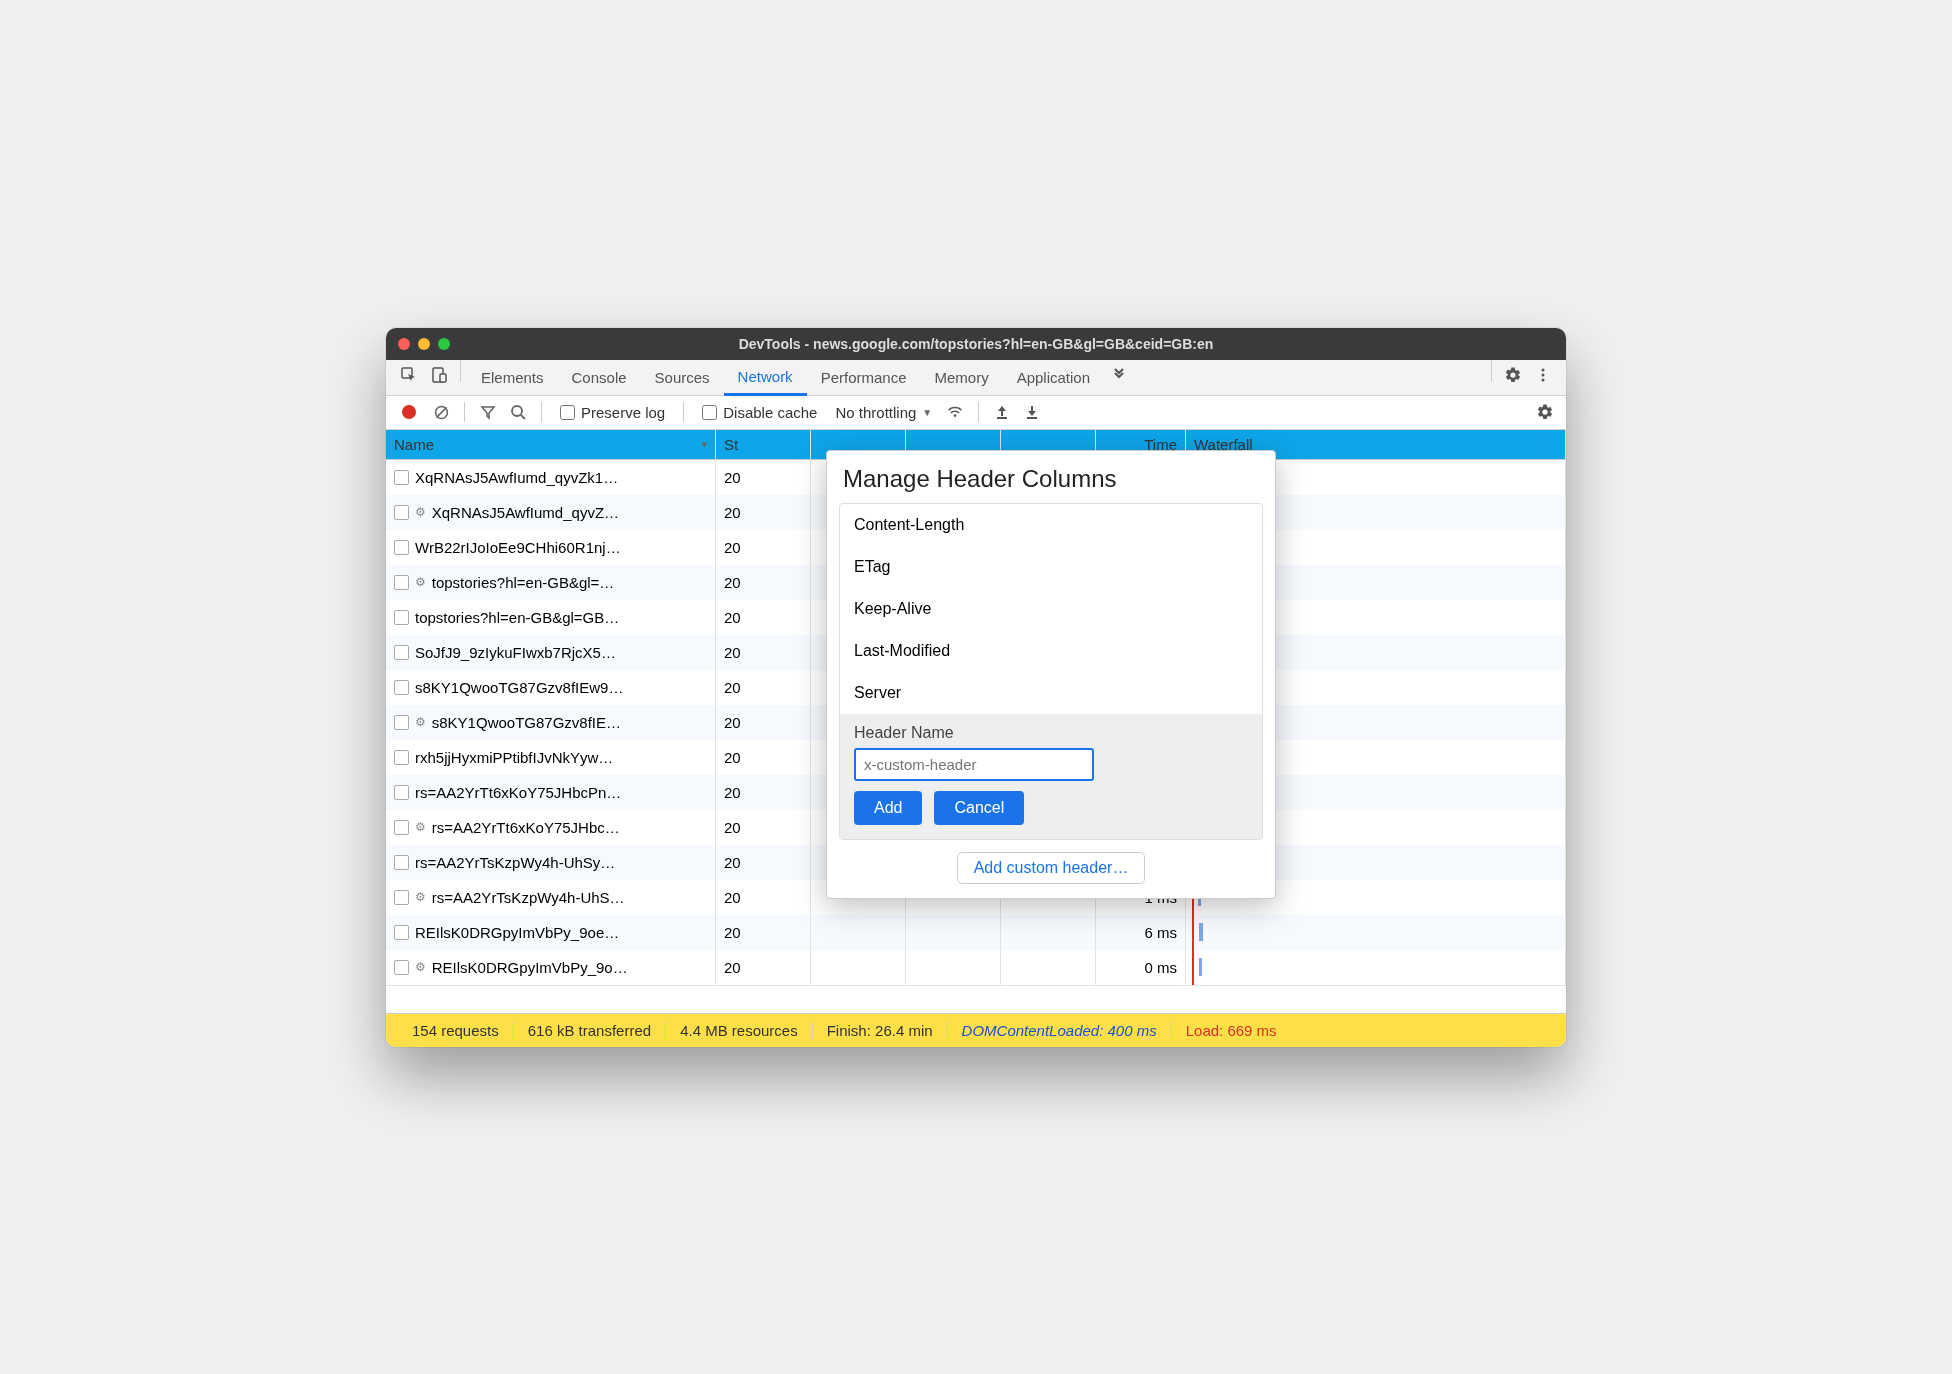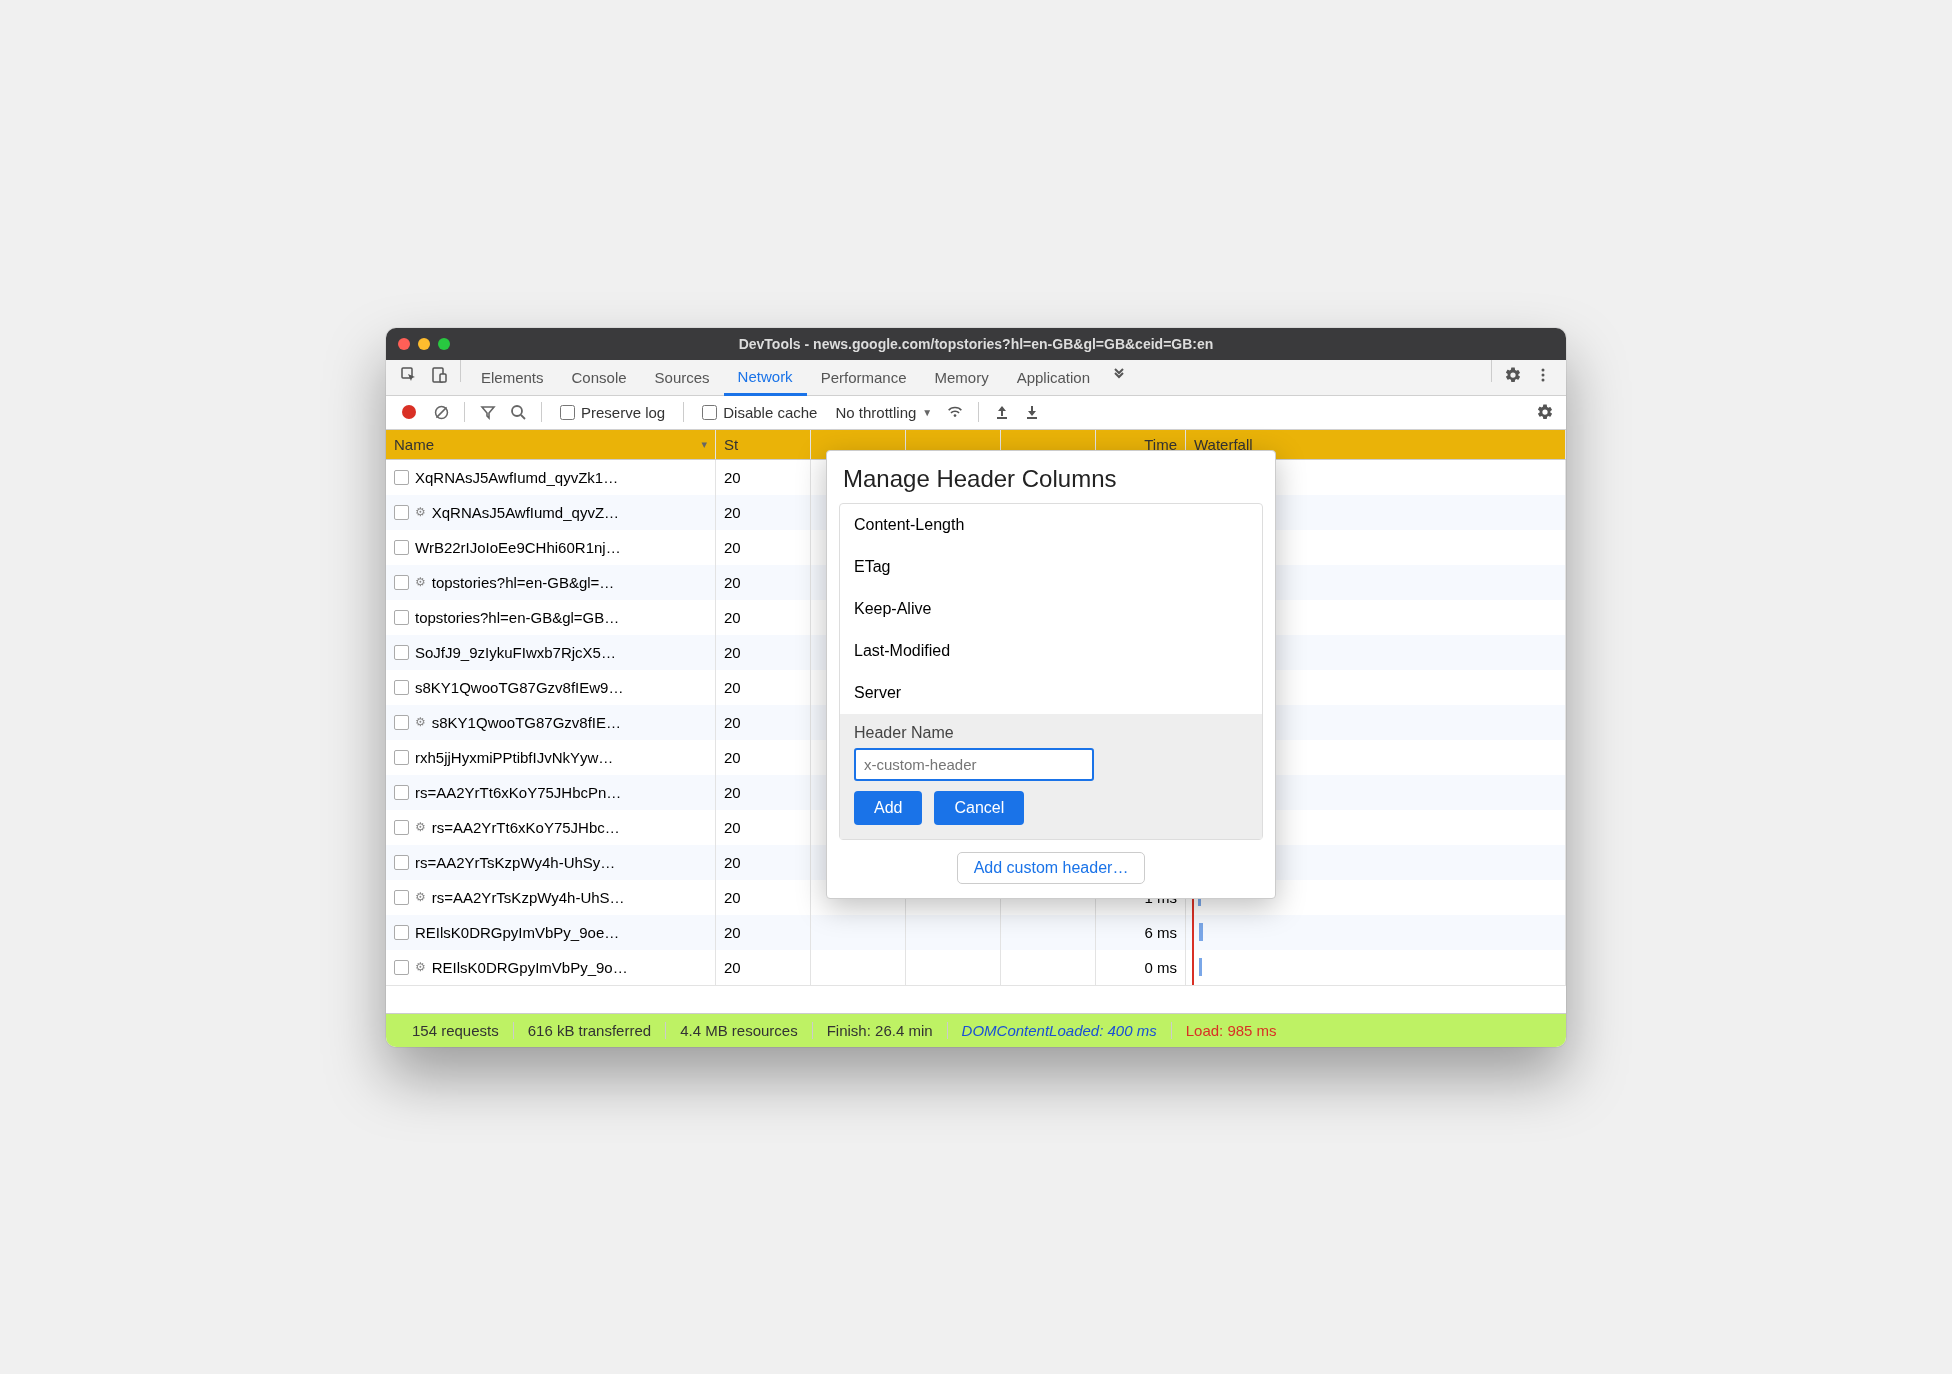--- a/index.html
+++ b/index.html
@@ -67,21 +67,21 @@
   .grid {
     position:relative;
     background:#fff;
   }
   .headrow, .row {
     display:grid;
     grid-template-columns: 330px 95px 95px 95px 95px 90px 1fr;
     font-size:15px;
   }
   .headrow {
-    background:#eab308; color:#333; height:30px; border-bottom:1px solid #ccc;
+    background:#0ea5e9; color:#333; height:30px; border-bottom:1px solid #ccc;
   }
   .headrow .cell, .row .cell {
     padding:4px 8px; border-right:1px solid #e3e3e3;
     display:flex; align-items:center; overflow:hidden; white-space:nowrap; text-overflow:ellipsis;
   }
   .headrow .cell { position:relative; }
   .headrow .cell.name::after {
     content:"▾"; position:absolute; right:8px; font-size:11px; color:#666;
   }
   .row { height:35px; }
@@ -94,21 +94,21 @@
   .rows { position:relative; }
   .rows .redline {
     position:absolute; top:0; bottom:0; width:2px; background:#d93025; left:calc(330px + 95px*4 + 90px + 6px);
   }
   .blankrow { height:28px; border-top:1px solid #e3e3e3;}
   .fileicon { width:15px; height:15px; border:1px solid #aaa; border-radius:2px; flex-shrink:0; background:#fff;}
   .gearmini { font-size:12px; color:#888; }
   
   .statusbar {
     display:flex; align-items:center; height:34px; padding:0 12px; font-size:15px;
-    border-top:1px solid #ccc; background:#bef264; gap:0;
+    border-top:1px solid #ccc; background:#fde047; gap:0;
   }
   .statusbar .seg { padding:0 14px; border-right:1px solid #ccc; color:#333;}
   .statusbar .seg:last-child { border-right:none; }
   .statusbar .dcl { color:#1a4fd6;font-style:italic; }
   .statusbar .load { color:#d93025; }
   
   .dialog {
     position:absolute; top:122px; left:440px; width:450px;
     background:#fff; border:1px solid #ccc; border-radius:4px;
     box-shadow:0 8px 30px rgba(0,0,0,0.25);
@@ -486,21 +486,21 @@
       </div>
     <div class="blankrow"></div>
   </div>
 
   <div class="statusbar">
     <div class="seg">154 requests</div>
     <div class="seg">616 kB transferred</div>
     <div class="seg">4.4 MB resources</div>
     <div class="seg">Finish: 26.4 min</div>
     <div class="seg dcl">DOMContentLoaded: 400 ms</div>
-    <div class="seg load">Load: 985 ms</div>
+    <div class="seg load">Load: 669 ms</div>
   </div>
 
   <div class="dialog">
     <h3>Manage Header Columns</h3>
     <div class="list">
       <div id="opts-container">
           <div class="opt">Content-Length</div>
           <div class="opt">ETag</div>
           <div class="opt">Keep-Alive</div>
           <div class="opt">Last-Modified</div>

